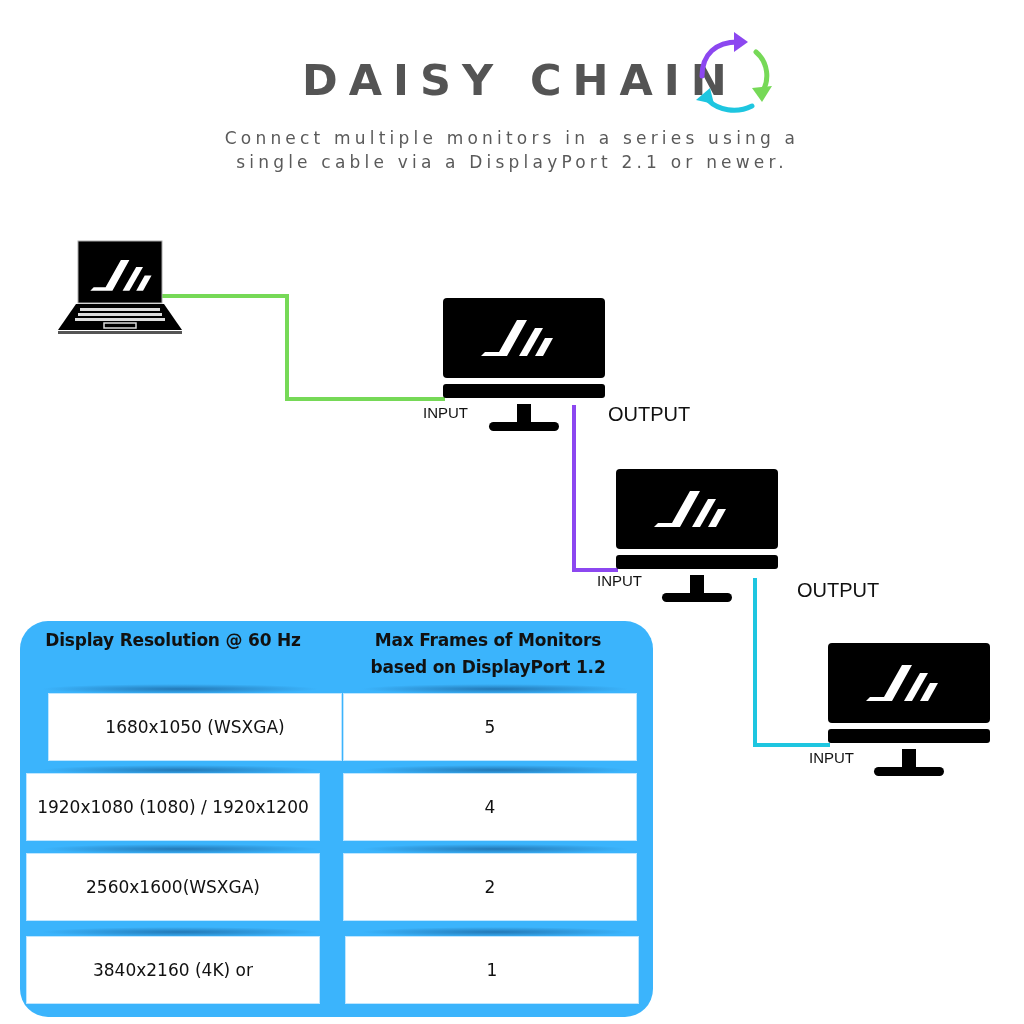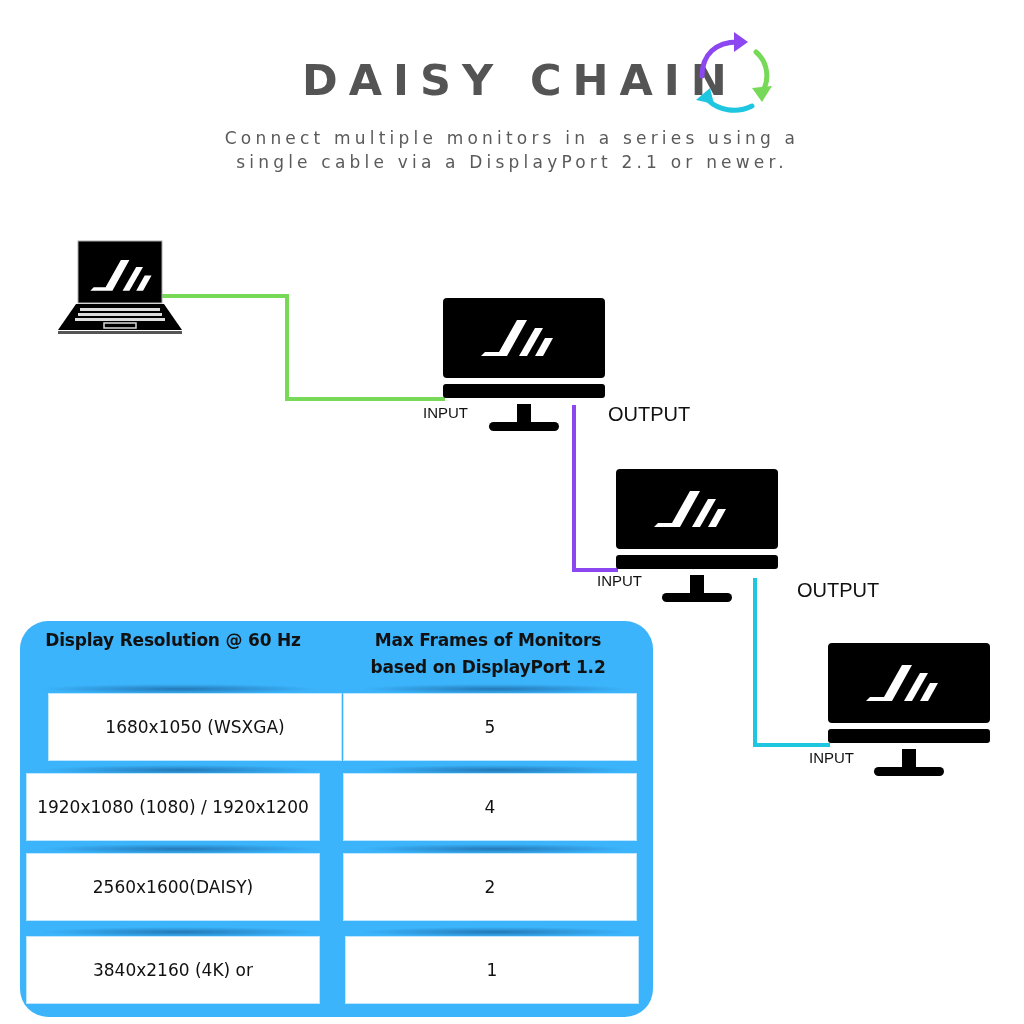--- a/index.html
+++ b/index.html
@@ -124,21 +124,21 @@
         <div>1920x1080 (1080) / 1920x1200</div>
       </div>
   </div>
   <div class="cell" style="left:323px; top:152px; width:294px; height:68px;">4</div>
 
   <div class="shadow" style="left:20px; width:280px; top:223px;"></div>
   <div class="shadow" style="left:340px; width:270px; top:223px;"></div>
 
   <div class="cell" style="left:6px; top:232px; width:294px; height:68px;">
     <div>
-        <div>2560x1600(DAISY)</div>
+        <div>2560x1600(WSXGA)</div>
       </div>
   </div>
   <div class="cell" style="left:323px; top:232px; width:294px; height:68px;">2</div>
 
   <div class="shadow" style="left:20px; width:280px; top:306px;"></div>
   <div class="shadow" style="left:340px; width:270px; top:306px;"></div>
 
   <div class="cell" style="left:6px; top:315px; width:294px; height:68px;justify-content:center;">
     <div>
       <div>3840x2160 (4K) or</div>

